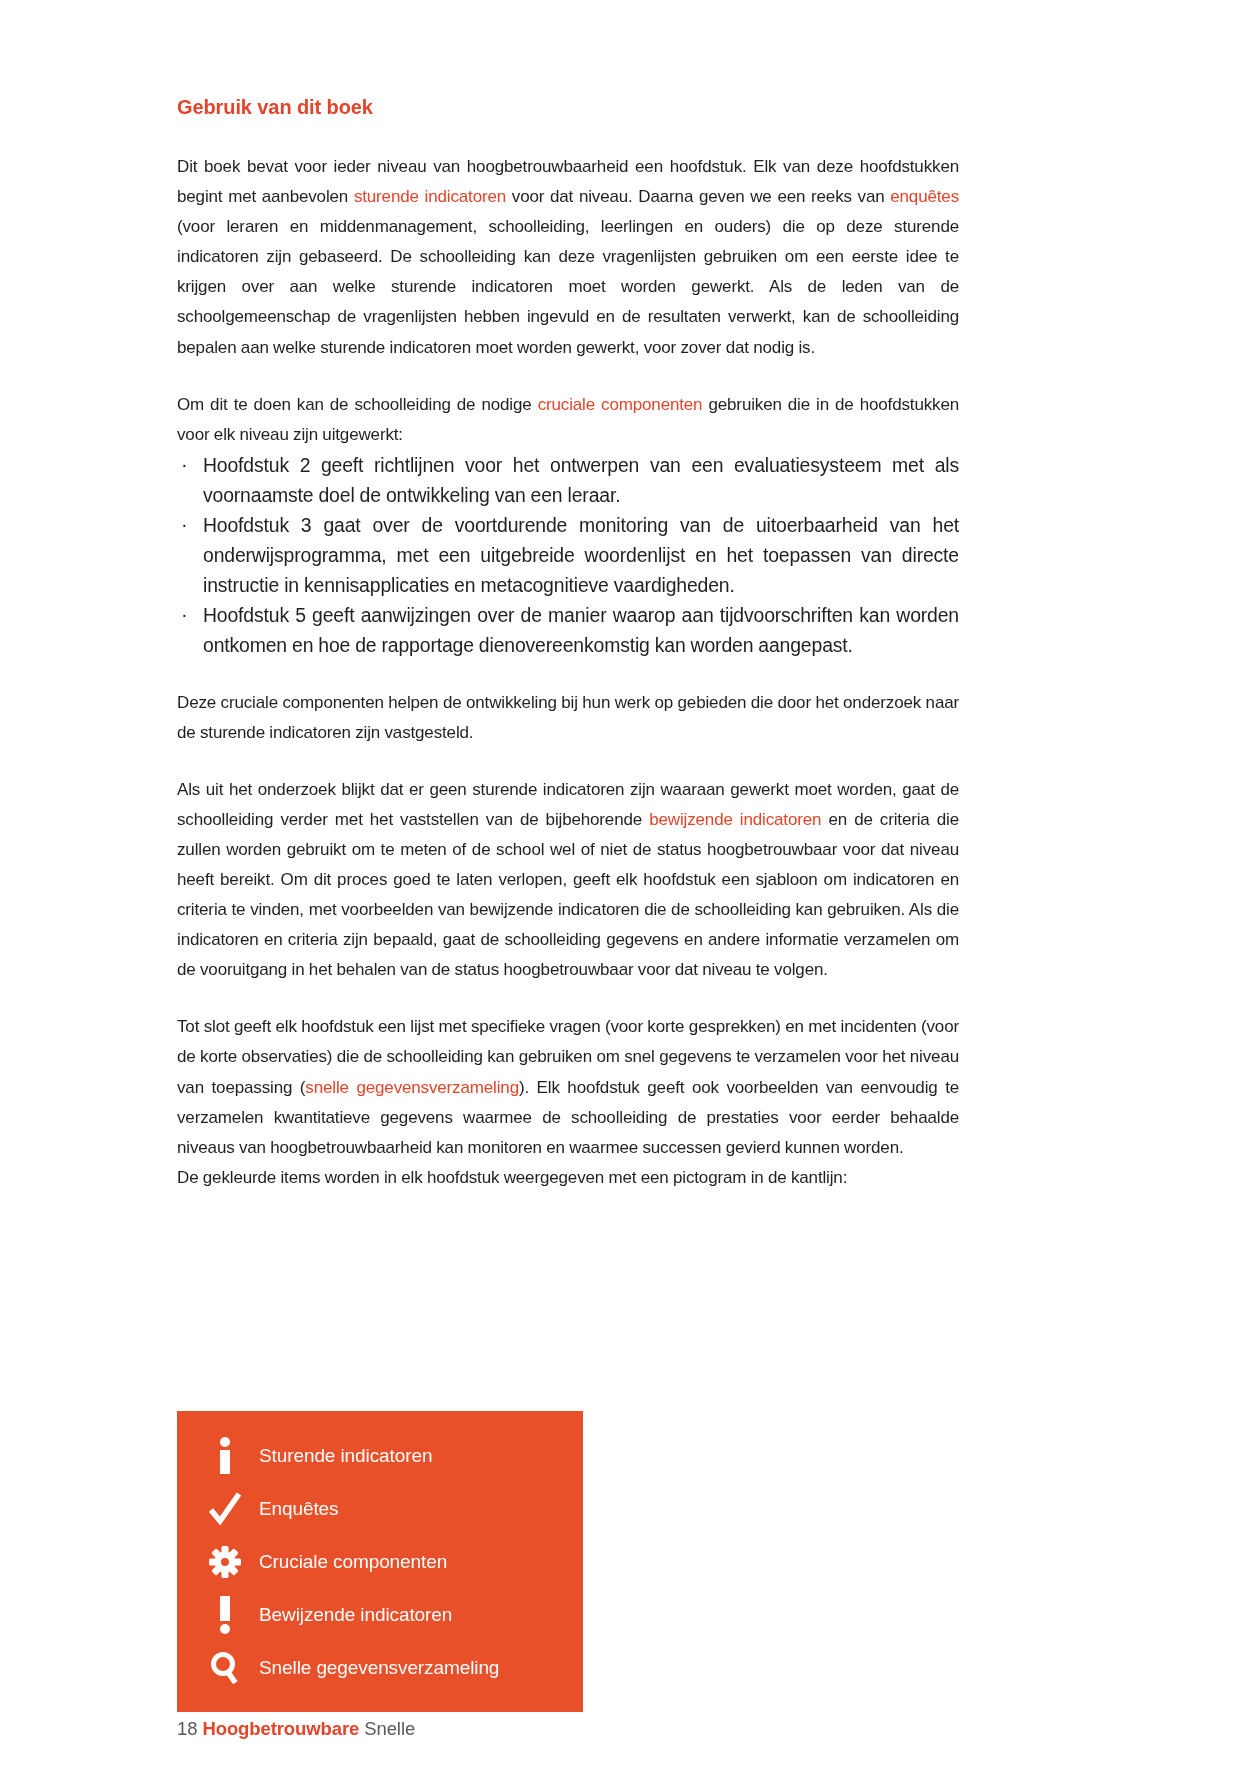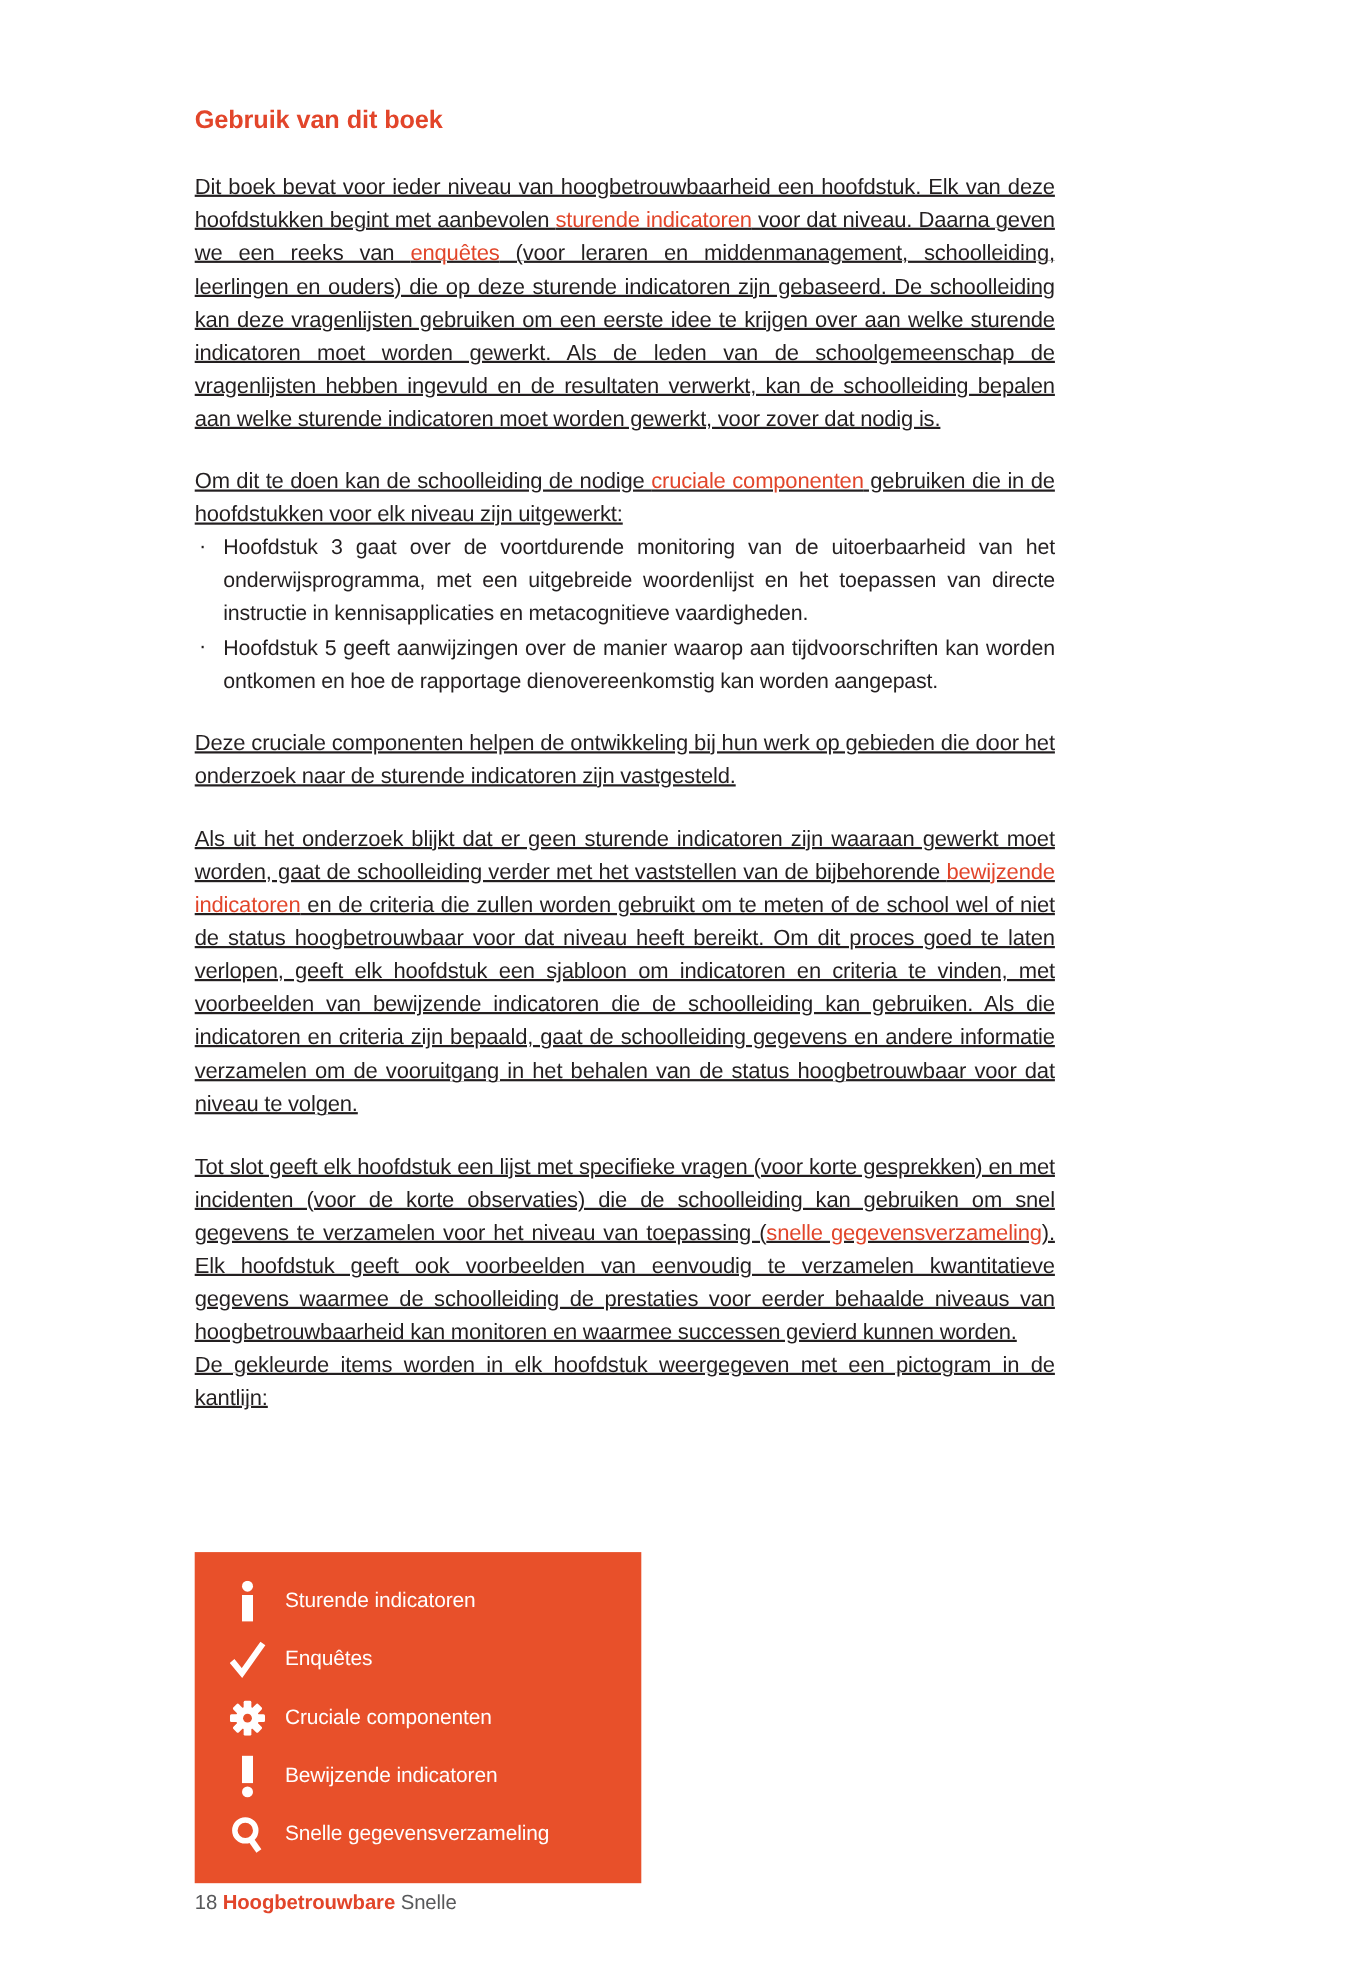--- a/index.html
+++ b/index.html
@@ -22,36 +22,35 @@
     height: 1790px;
     background: #ffffff;
   }
   .content {
     position: absolute;
     left: 177px;
     top: 96px;
     width: 782px;
   }
   h1.page-title {
-    font-size: 23px;
+    font-size: 20px;
     font-weight: bold;
     color: #e2452a;
     margin: 0 0 34px 0;
     letter-spacing: -0.1px;
     line-height: 1.1;
   }
   p.para {
-    font-size: 20px;
+    font-size: 17px;
     line-height: 30.1px;
     margin: 0 0 27px 0;
     text-align: justify;
     color: #231f20;
     letter-spacing: -0.15px;
     word-spacing: -0.2px;
-    text-decoration: underline;
   }
   p.para.tight {
     margin-bottom: 0;
   }
   .hl {
     color: #e2452a;
   }
   ul.bullets {
     list-style: none;
     margin: 0 0 27px 0;
@@ -131,20 +130,21 @@
 
   <div class="content">
 
     <h1 class="page-title">Gebruik van dit boek</h1>
 
     <p class="para"><span>Dit boek bevat voor ieder niveau van hoogbetrouwbaarheid een hoofdstuk. Elk van deze hoofdstukken begint met aanbevolen </span><span class="hl">sturende indicatoren</span><span> voor dat niveau. Daarna geven we een reeks van </span><span class="hl">enquêtes</span><span> (voor leraren en middenmanagement, schoolleiding, leerlingen en ouders) die op deze sturende indicatoren zijn gebaseerd. De schoolleiding kan deze vragenlijsten gebruiken om een eerste idee te krijgen over aan welke sturende indicatoren moet worden gewerkt. Als de leden van de schoolgemeenschap de vragenlijsten hebben ingevuld en de resultaten verwerkt, kan de schoolleiding bepalen aan welke sturende indicatoren moet worden gewerkt, voor zover dat nodig is.</span></p>
 
     <p class="para tight"><span>Om dit te doen kan de schoolleiding de nodige </span><span class="hl">cruciale componenten</span><span> gebruiken die in de hoofdstukken voor elk niveau zijn uitgewerkt:</span></p>
 
     <ul class="bullets">
+      <li>Hoofdstuk 2 geeft richtlijnen voor het ontwerpen van een evaluatiesysteem met als voornaamste doel de ontwikkeling van een leraar.</li>
       <li>Hoofdstuk 3 gaat over de voortdurende monitoring van de uitoerbaarheid van het onderwijsprogramma, met een uitgebreide woordenlijst en het toepassen van directe instructie in kennisapplicaties en metacognitieve vaardigheden.</li>
       <li>Hoofdstuk 5 geeft aanwijzingen over de manier waarop aan tijdvoorschriften kan worden ontkomen en hoe de rapportage dienovereenkomstig kan worden aangepast.</li>
     </ul>
 
     <p class="para">Deze cruciale componenten helpen de ontwikkeling bij hun werk op gebieden die door het onderzoek naar de sturende indicatoren zijn vastgesteld.</p>
 
     <p class="para"><span>Als uit het onderzoek blijkt dat er geen sturende indicatoren zijn waaraan gewerkt moet worden, gaat de schoolleiding verder met het vaststellen van de bijbehorende </span><span class="hl">bewijzende indicatoren</span><span> en de criteria die zullen worden gebruikt om te meten of de school wel of niet de status hoogbetrouwbaar voor dat niveau heeft bereikt. Om dit proces goed te laten verlopen, geeft elk hoofdstuk een sjabloon om indicatoren en criteria te vinden, met voorbeelden van bewijzende indicatoren die de schoolleiding kan gebruiken. Als die indicatoren en criteria zijn bepaald, gaat de schoolleiding gegevens en andere informatie verzamelen om de vooruitgang in het behalen van de status hoogbetrouwbaar voor dat niveau te volgen.</span></p>
 
     <p class="para tight"><span>Tot slot geeft elk hoofdstuk een lijst met specifieke vragen (voor korte gesprekken) en met incidenten (voor de korte observaties) die de schoolleiding kan gebruiken om snel gegevens te verzamelen voor het niveau van toepassing (</span><span class="hl">snelle gegevensverzameling</span><span>). Elk hoofdstuk geeft ook voorbeelden van eenvoudig te verzamelen kwantitatieve gegevens waarmee de schoolleiding de prestaties voor eerder behaalde niveaus van hoogbetrouwbaarheid kan monitoren en waarmee successen gevierd kunnen worden.</span></p>
 

